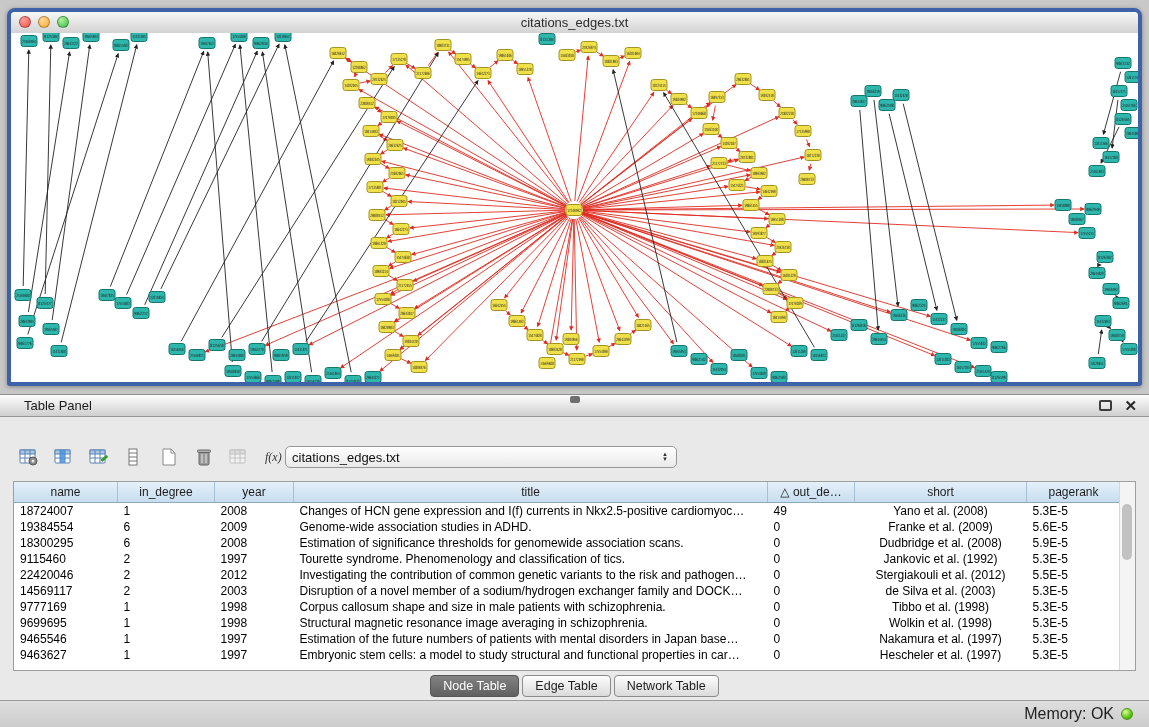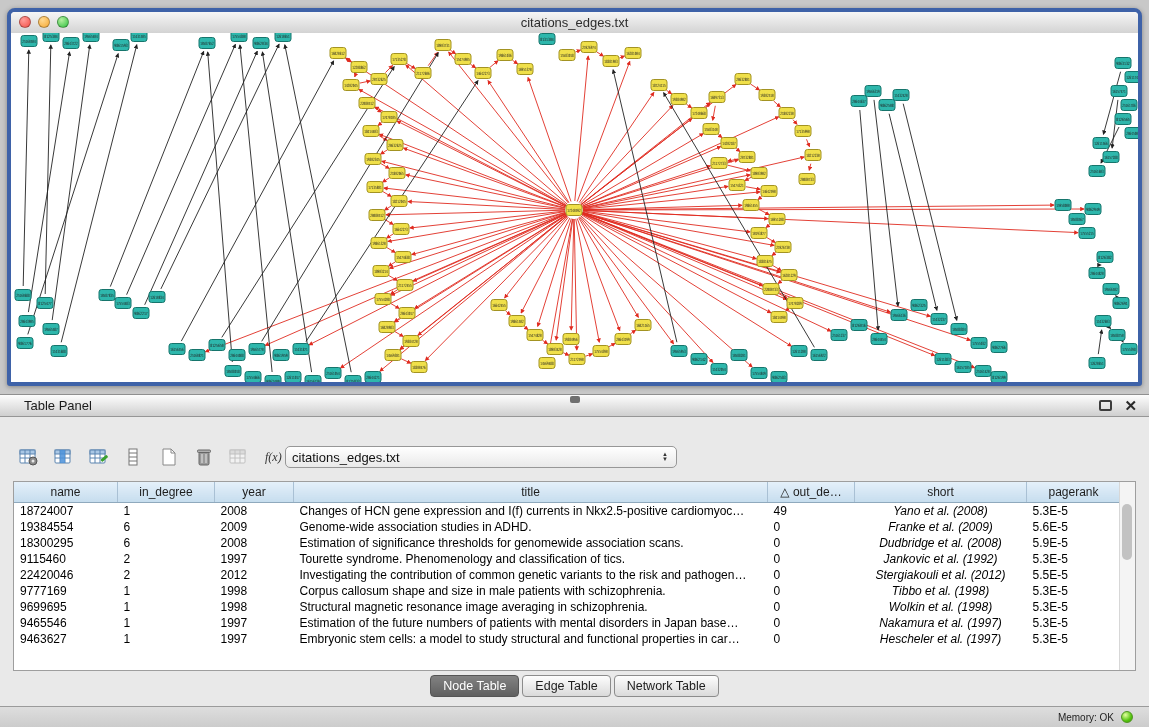--- a/index.html
+++ b/index.html
@@ -38,35 +38,35 @@
   .combo .val{flex:1;overflow:hidden;white-space:nowrap;}
   .stepper{display:flex;flex-direction:column;align-items:center;font-size:6px;line-height:5px;color:#333;margin-right:2px;}
 
   
   .table-area{position:absolute;left:13px;top:64px;right:13px;height:190px;background:#fff;border:1px solid #9e9e9e;box-sizing:border-box;overflow:hidden;}
   table{border-collapse:collapse;table-layout:fixed;width:calc(100% - 15px);font-size:12px;}
   th{height:20px;background:linear-gradient(#e4f0fa,#c6ddee);border-right:1px solid #a9c0d4;border-bottom:1px solid #8fa9bd;
     font-weight:normal;color:#1d1d1d;padding:0 4px;overflow:hidden;white-space:nowrap;margin-top:21px;}
   th:last-child{border-right:none;}
   td{height:16px;padding:0 6px;white-space:nowrap;overflow:hidden;color:#000;}
-  td.col-5{text-align:center;font-style:italic;}
+  td.col-5{text-align:center;}
   .col-0{width:95px;} .col-1{width:88px;} .col-2{width:70px;} .col-4{width:78px;} .col-5{width:163px;} .col-6{width:85px;}
   .vscroll{position:absolute;right:0;top:0;bottom:0;width:15px;background:#f4f4f4;border-left:1px solid #d7d7d7;}
   .vthumb{position:absolute;top:22px;left:2px;width:10px;height:56px;background:#c2c2c2;border-radius:6px;}
 
   
   .tabs{position:absolute;left:0;right:0;bottom:9px;display:flex;justify-content:center;gap:3px;}
   .tab{font-size:12.5px;padding:3px 12px;border:1px solid #8c8c8c;border-radius:4px;
     background:linear-gradient(#fdfdfd,#dadada);color:#1e1e1e;font-family:inherit;}
   .tab.selected{background:linear-gradient(#828282,#606060);color:#fff;border-color:#555;}
 
   
-  .statusbar{position:absolute;left:0;bottom:0;width:100%;height:21px;background:linear-gradient(#dedede,#cccccc);
+  .statusbar{position:absolute;left:0;bottom:0;width:100%;height:27px;background:linear-gradient(#dedede,#cccccc);
     border-top:1px solid #9b9b9b;box-sizing:border-box;display:flex;align-items:center;justify-content:flex-end;
-    padding-right:16px;font-size:10px;color:#1f1f1f;}
+    padding-right:16px;font-size:16px;color:#1f1f1f;}
   .led{width:12px;height:12px;border-radius:50%;margin-left:7px;background:radial-gradient(circle at 35% 30%,#e4ffa0,#55c40f 60%,#3c9a06);
     border:1px solid #4f9420;box-sizing:border-box;}
 </style>
 </head>
 <body>
 
 <div class="app">
 
   <div class="net-window">
     <div class="titlebar">
@@ -1026,20 +1026,29 @@
             <tr>
               <td class="col-0">22420046</td>
               <td class="col-1">2</td>
               <td class="col-2">2012</td>
               <td class="col-3">Investigating the contribution of common genetic variants to the risk and pathogen…</td>
               <td class="col-4">0</td>
               <td class="col-5">Stergiakouli et al. (2012)</td>
               <td class="col-6">5.5E-5</td>
             </tr>
             <tr>
+              <td class="col-0">14569117</td>
+              <td class="col-1">2</td>
+              <td class="col-2">2003</td>
+              <td class="col-3">Disruption of a novel member of a sodium/hydrogen exchanger family and DOCK…</td>
+              <td class="col-4">0</td>
+              <td class="col-5">de Silva et al. (2003)</td>
+              <td class="col-6">5.3E-5</td>
+            </tr>
+            <tr>
               <td class="col-0">9777169</td>
               <td class="col-1">1</td>
               <td class="col-2">1998</td>
               <td class="col-3">Corpus callosum shape and size in male patients with schizophrenia.</td>
               <td class="col-4">0</td>
               <td class="col-5">Tibbo et al. (1998)</td>
               <td class="col-6">5.3E-5</td>
             </tr>
             <tr>
               <td class="col-0">9699695</td>

